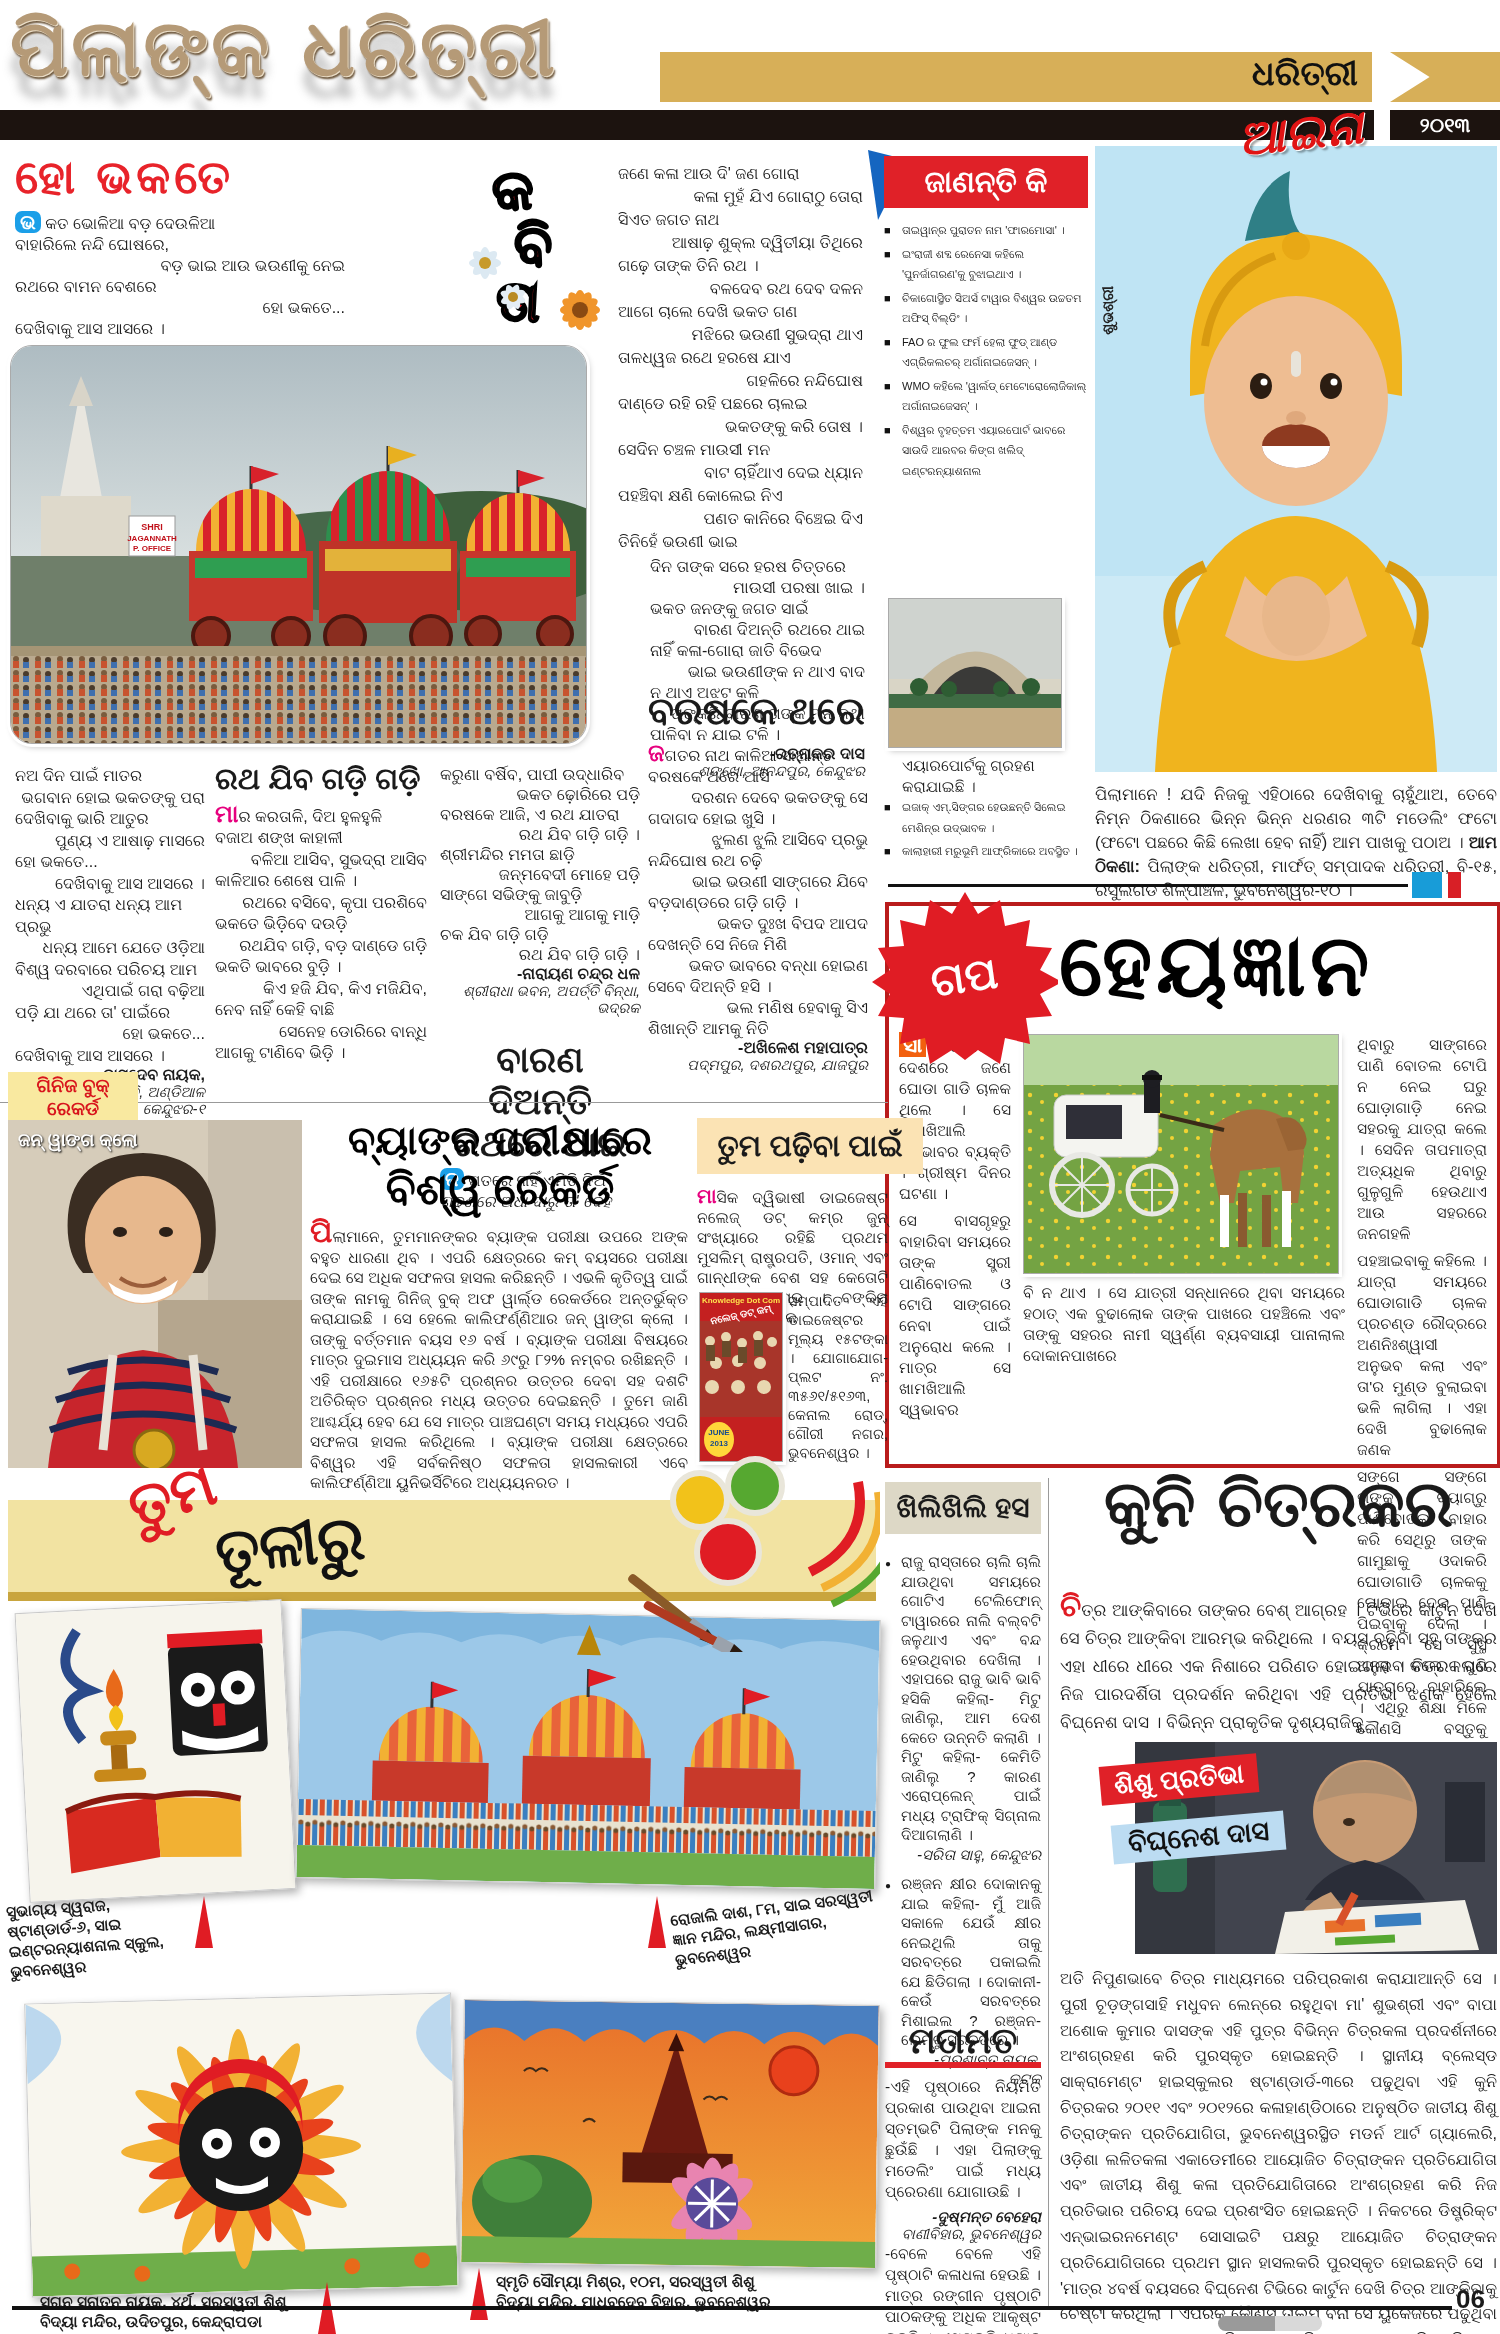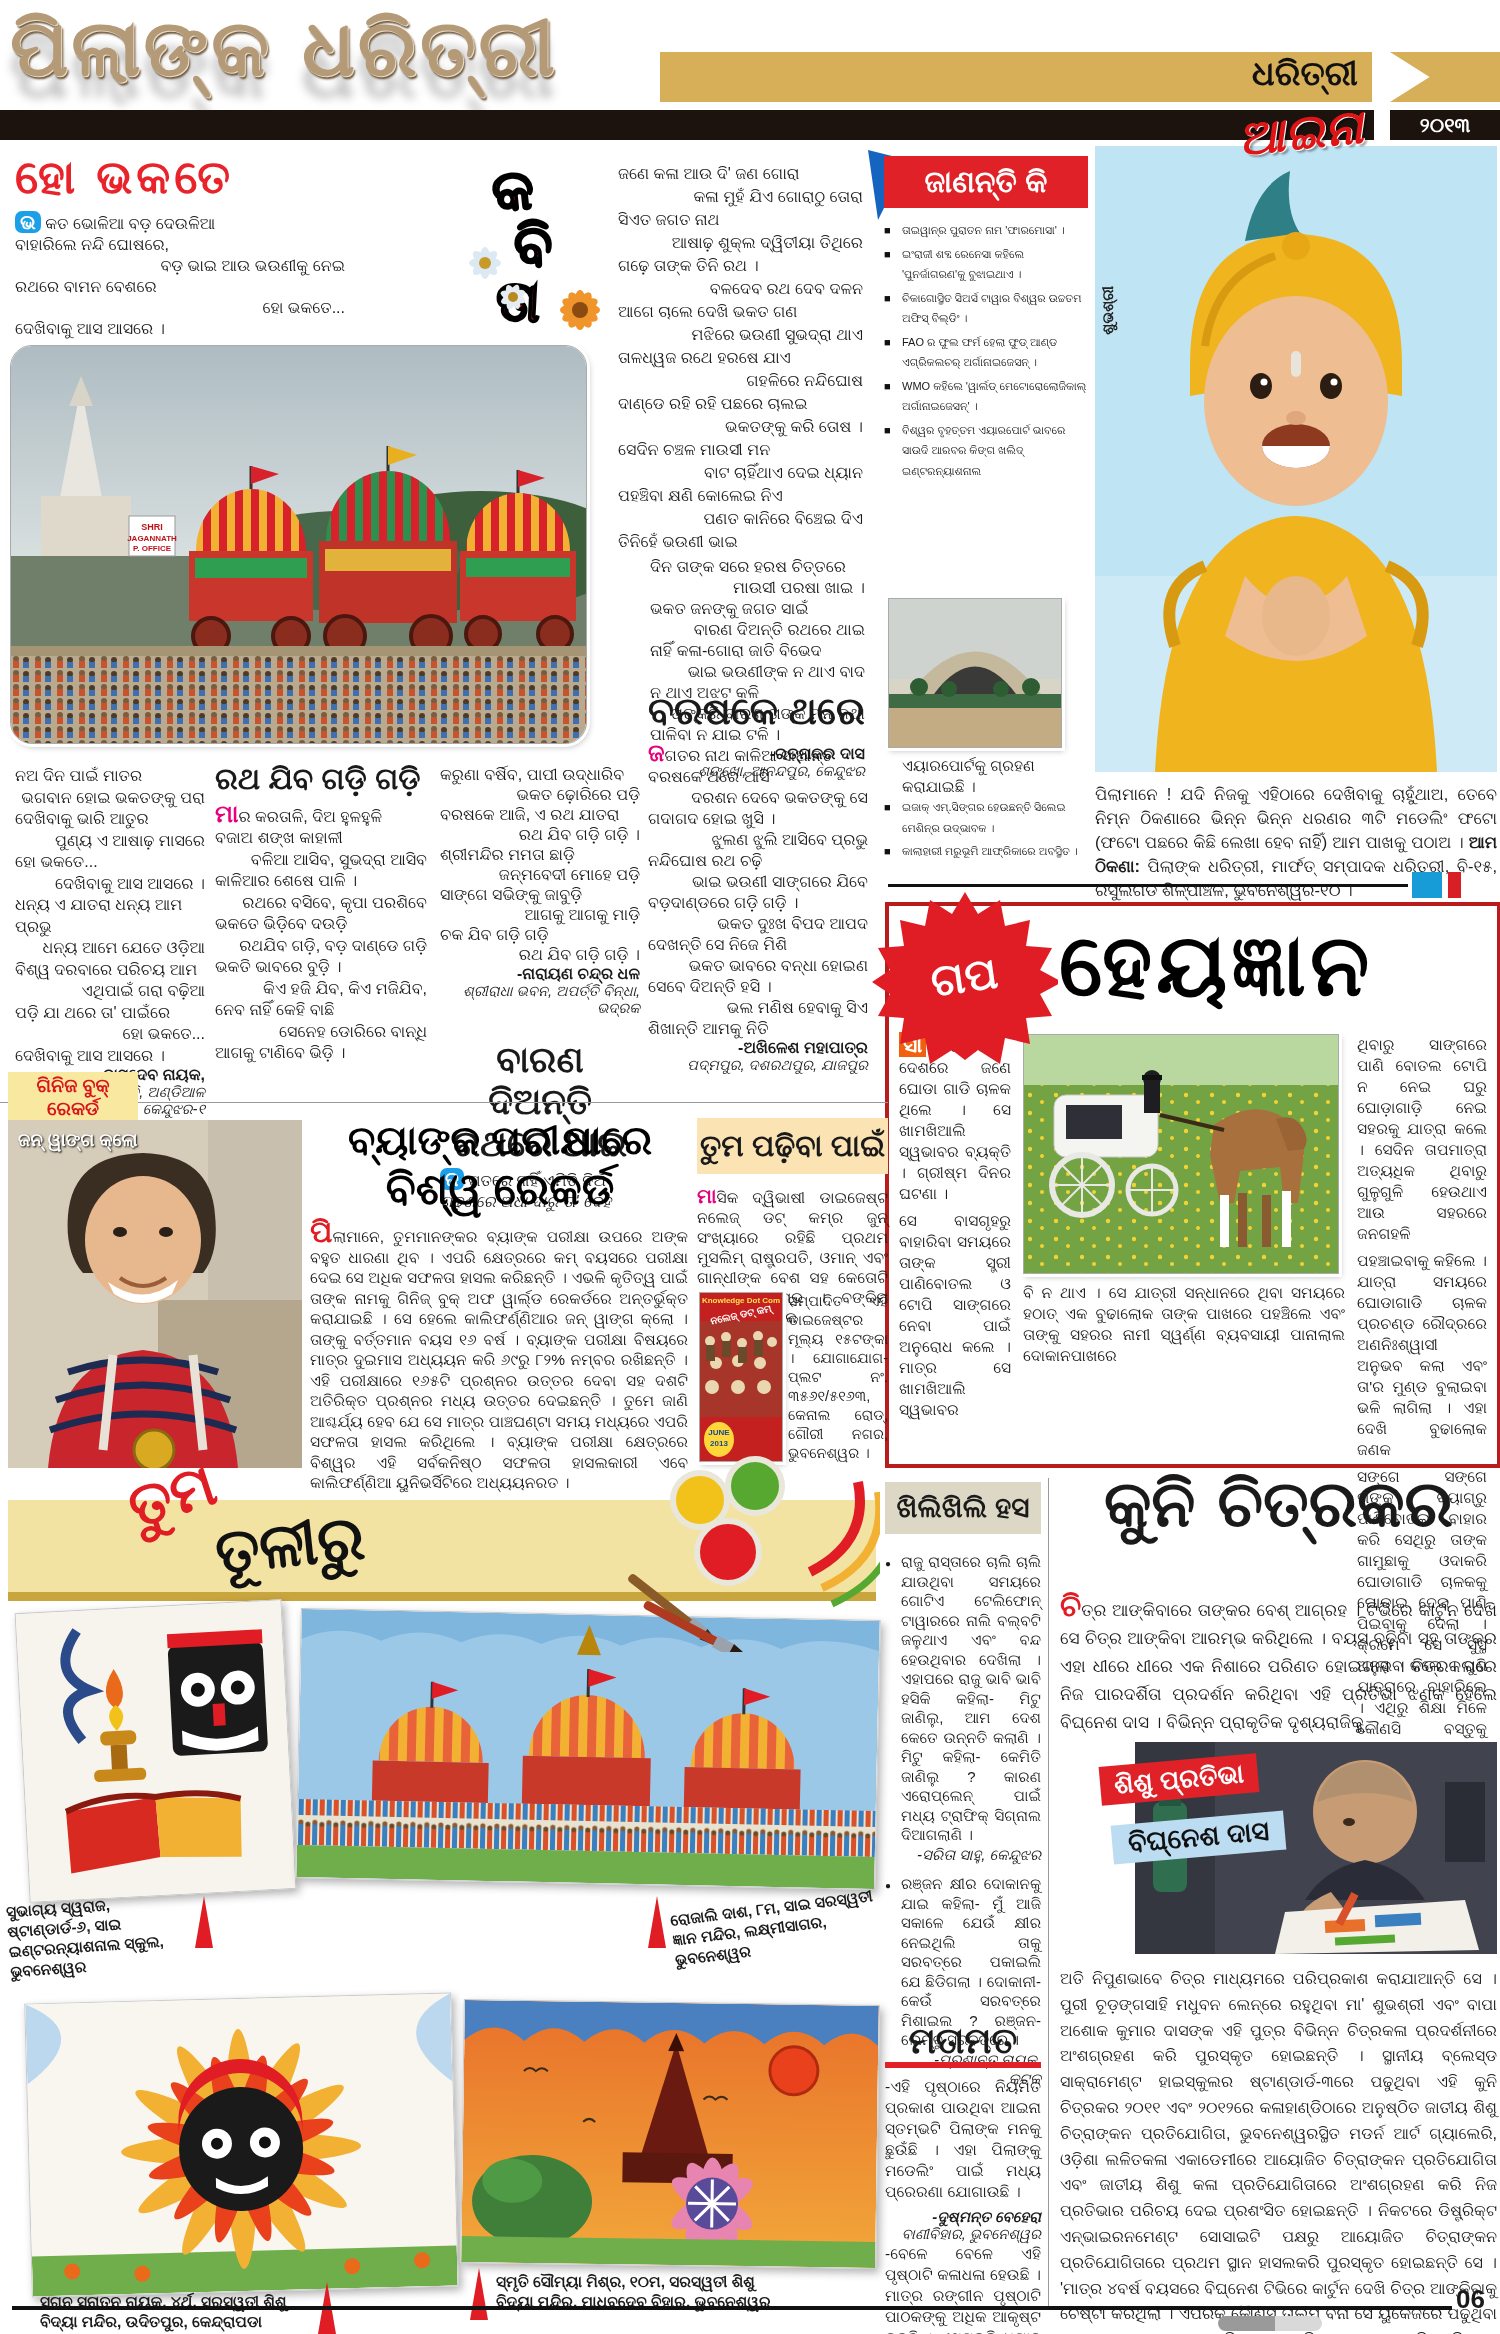--- a/index.html
+++ b/index.html
@@ -496,21 +496,21 @@
   <div class="abs" style="left:10px;top:10px;color:#fff;font-weight:bold;font-size:18px;text-shadow:1px 1px 2px #000;">ଜନ୍ ୱାଙ୍ଗ କ୍ଲୋ</div>
 </div>
 <div class="abs bank-title" style="left:310px;top:1118px;width:380px;">
   <div style="font-size:40px;">ବ୍ୟାଙ୍କ ପରୀକ୍ଷାରେ</div>
   <div style="font-size:44px;">ବିଶ୍ୱ ରେକର୍ଡ</div>
 </div>
 <div class="abs jtext" style="left:310px;top:1222px;width:378px;line-height:20.5px;">
   <span class="dcap-red">ପି</span><span>ଲାମାନେ, ତୁମମାନଙ୍କର ବ୍ୟାଙ୍କ ପରୀକ୍ଷା ଉପରେ ଅଙ୍କ ବହୁତ ଧାରଣା ଥିବ । ଏପରି କ୍ଷେତ୍ରରେ କମ୍ ବୟସରେ ପରୀକ୍ଷା ଦେଇ ସେ ଅଧିକ ସଫଳତା ହାସଲ କରିଛନ୍ତି । ଏଭଳି କୃତିତ୍ୱ ପାଇଁ ତାଙ୍କ ନାମକୁ ଗିନିଜ୍ ବୁକ୍ ଅଫ ୱାର୍ଲ୍ଡ ରେକର୍ଡରେ ଅନ୍ତର୍ଭୁକ୍ତ କରାଯାଇଛି । ସେ ହେଲେ କାଲିଫର୍ଣ୍ଣିଆର ଜନ୍ ୱାଙ୍ଗ କ୍ଲୋ । ତାଙ୍କୁ ବର୍ତ୍ତମାନ ବୟସ ୧୬ ବର୍ଷ । ବ୍ୟାଙ୍କ ପରୀକ୍ଷା ବିଷୟରେ ମାତ୍ର ଦୁଇମାସ ଅଧ୍ୟୟନ କରି ୬୯ରୁ ୮୨% ନମ୍ବର ରଖିଛନ୍ତି । ଏହି ପରୀକ୍ଷାରେ ୧୬୫ଟି ପ୍ରଶ୍ନର ଉତ୍ତର ଦେବା ସହ ଦଶଟି ଅତିରିକ୍ତ ପ୍ରଶ୍ନର ମଧ୍ୟ ଉତ୍ତର ଦେଇଛନ୍ତି । ତୁମେ ଜାଣି ଆଶ୍ଚର୍ଯ୍ୟ ହେବ ଯେ ସେ ମାତ୍ର ପାଞ୍ଚଘଣ୍ଟା ସମୟ ମଧ୍ୟରେ ଏପରି ସଫଳତା ହାସଲ କରିଥିଲେ । ବ୍ୟାଙ୍କ ପରୀକ୍ଷା କ୍ଷେତ୍ରରେ ବିଶ୍ୱର ଏହି ସର୍ବକନିଷ୍ଠ ସଫଳତା ହାସଲକାରୀ ଏବେ କାଲିଫର୍ଣ୍ଣିଆ ୟୁନିଭର୍ସିଟିରେ ଅଧ୍ୟୟନରତ ।</span>
 </div>
 
-<div class="abs reading-head" style="left:697px;top:1118px;width:191px;height:56px;">ତୁମ ପଢ଼ିବା ପାଇଁ</div>
+<div class="abs reading-head" style="left:697px;top:1118px;width:226px;height:56px;">ତୁମ ପଢ଼ିବା ପାଇଁ</div>
 <div class="abs jtext" style="left:697px;top:1186px;width:191px;">
   <b><span class="dcap-pink" style="font-size:20px;">ମା</span></b><span>ସିକ ଦ୍ୱିଭାଷୀ ଡାଇଜେଷ୍ଟ ନଲେଜ୍ ଡଟ୍ କମ୍‌ର ଜୁନ୍ ସଂଖ୍ୟାରେ ରହିଛି ପ୍ରଥମ ମୁସଲିମ୍ ରାଷ୍ଟ୍ରପତି, ଓମାନ୍ ଏବଂ ଗାନ୍ଧୀଙ୍କ ବେଶ ସହ କେତୋଟି ନିୟମିତ ସ୍ତମ୍ଭ । ବଙ୍କିମ ଚନ୍ଦ୍ର ନାୟକଙ୍କ</span>
 </div>
 <div class="photo frame abs" style="left:699px;top:1292px;width:82px;height:168px;background:#c42020;">
   <div style="font-size:8px;color:#ffe14d;font-weight:bold;text-align:center;padding-top:3px;">Knowledge Dot Com</div>
   <div style="font-size:10px;color:#fff;font-weight:bold;text-align:center;transform:rotate(-12deg);margin-top:4px;">ନଲେଜ୍ ଡଟ୍ କମ୍</div>
   <svg width="82" height="96" viewBox="0 0 82 96">
     <rect width="82" height="96" fill="#a8352a"></rect>
     <g fill="#e8d7b0">
         <circle cx="10" cy="20" r="5"></circle>

